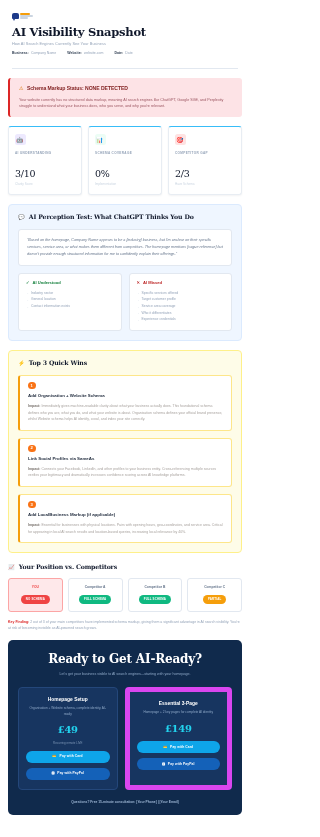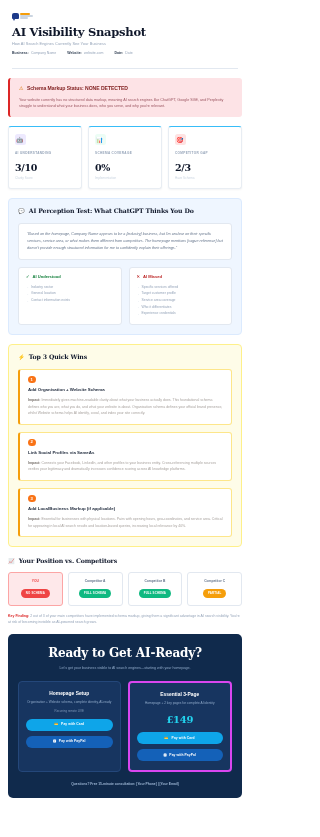--- a/index.html
+++ b/index.html
@@ -73,22 +73,22 @@
     font-size: 6px; line-height: 1;
   }
   .mi-robot { background: #ede9fe; }
   .mi-chart { background: #ecfdf5; }
   .mi-target { background: #fee2e2; }
   .metric-label {
     margin-top: 6px; font-size: 3.1px; font-weight: 700; letter-spacing: 0.35px;
     color: #94a3b8; text-transform: uppercase;
   }
   .metric-value {
-    margin-top: 5px; font-family: "DejaVu Serif", serif;
-    font-size: 9.5px; font-weight: 700; color: #0f172a; letter-spacing: -0.3px;
+    margin-top: 11px; font-family: "DejaVu Serif", serif;
+    font-size: 9.5px; font-weight: 400; color: #0f172a; letter-spacing: -0.3px;
   }
   .metric-sub { margin-top: 2px; font-size: 3.1px; color: #cbd5e1; }
 
   
   .perception {
     margin: 9px 8px 0 8px; background: #eff6ff;
     border: 1px solid #dbeafe; border-radius: 4px; padding: 8px 9px 9px 9px;
   }
   .sec-head { display: flex; align-items: center; gap: 4px; }
   .sec-emoji { font-size: 5.5px; line-height: 1; }
@@ -171,21 +171,21 @@
   .cta-title {
     font-family: "DejaVu Serif", serif; font-size: 12px; font-weight: 700;
     color: #ffffff; letter-spacing: -0.2px;
   }
   .cta-sub { margin-top: 4px; font-size: 3.6px; color: #8fa9c8; }
   .plans { display: flex; gap: 7px; margin-top: 9px; }
   .plan {
     flex: 1; background: #173560; border: 1px solid #24477a;
     border-radius: 4px; padding: 8px 7px 9px 7px; text-align: center;
   }
-  .plan.featured { border: 2px solid #d946ef; }
+  .plan.featured { border: 5px solid #d946ef; }
   .plan-name { font-size: 4.9px; font-weight: 700; color: #ffffff; }
   .plan-desc { margin-top: 3.5px; font-size: 3.2px; color: #8fa9c8; line-height: 1.75; }
   .plan-price {
     margin-top: 6px; font-family: "DejaVu Serif", serif;
     font-size: 10px; font-weight: 700; color: #22d3ee; letter-spacing: -0.3px;
   }
   .plan-note { margin-top: 3.5px; font-size: 2.9px; color: #7e97b6; }
   .pay-btn {
     display: flex; align-items: center; justify-content: center; gap: 2.5px;
     margin-top: 5px; padding: 3.6px 4px; border-radius: 8px;
@@ -352,20 +352,21 @@
   </div>
 
   <div class="cta">
     <div class="cta-title">Ready to Get AI-Ready?</div>
     <div class="cta-sub">Let's get your business visible to AI search engines—starting with your homepage.</div>
     <div class="plans">
 
       <div class="plan">
         <div class="plan-name">Homepage Setup</div>
         <div class="plan-desc">Organisation + Website schema, complete identity, AI-ready</div>
+        <div class="plan-price">£49</div>
         <div class="plan-note">Recurring remote LIVE</div>
         <div class="pay-btn pay-card">
           <span class="pay-ico">💳</span>
           <span>Pay with Card</span>
         </div>
         <div class="pay-btn pay-paypal">
           <span class="pay-ico">🅿</span>
           <span>Pay with PayPal</span>
         </div>
       </div>

